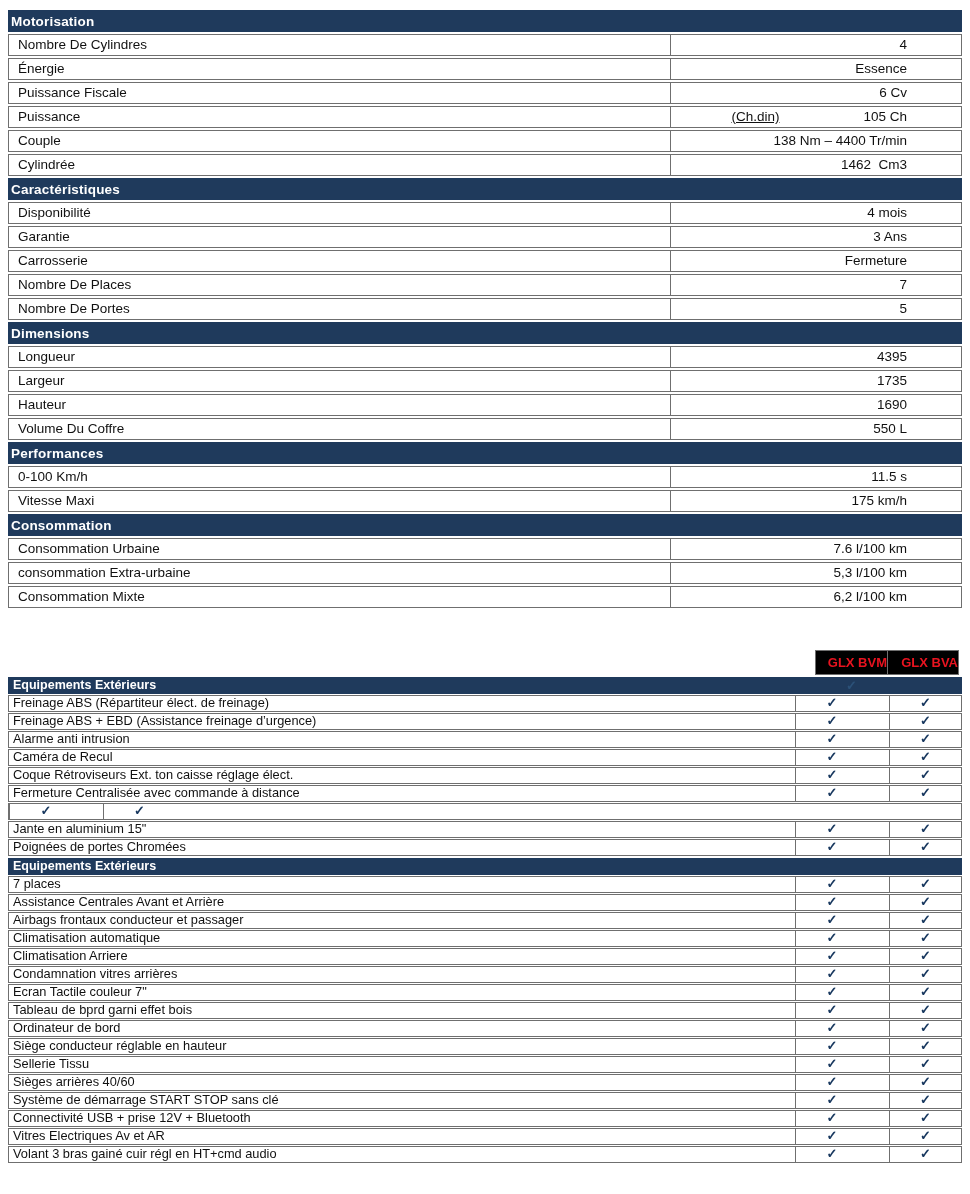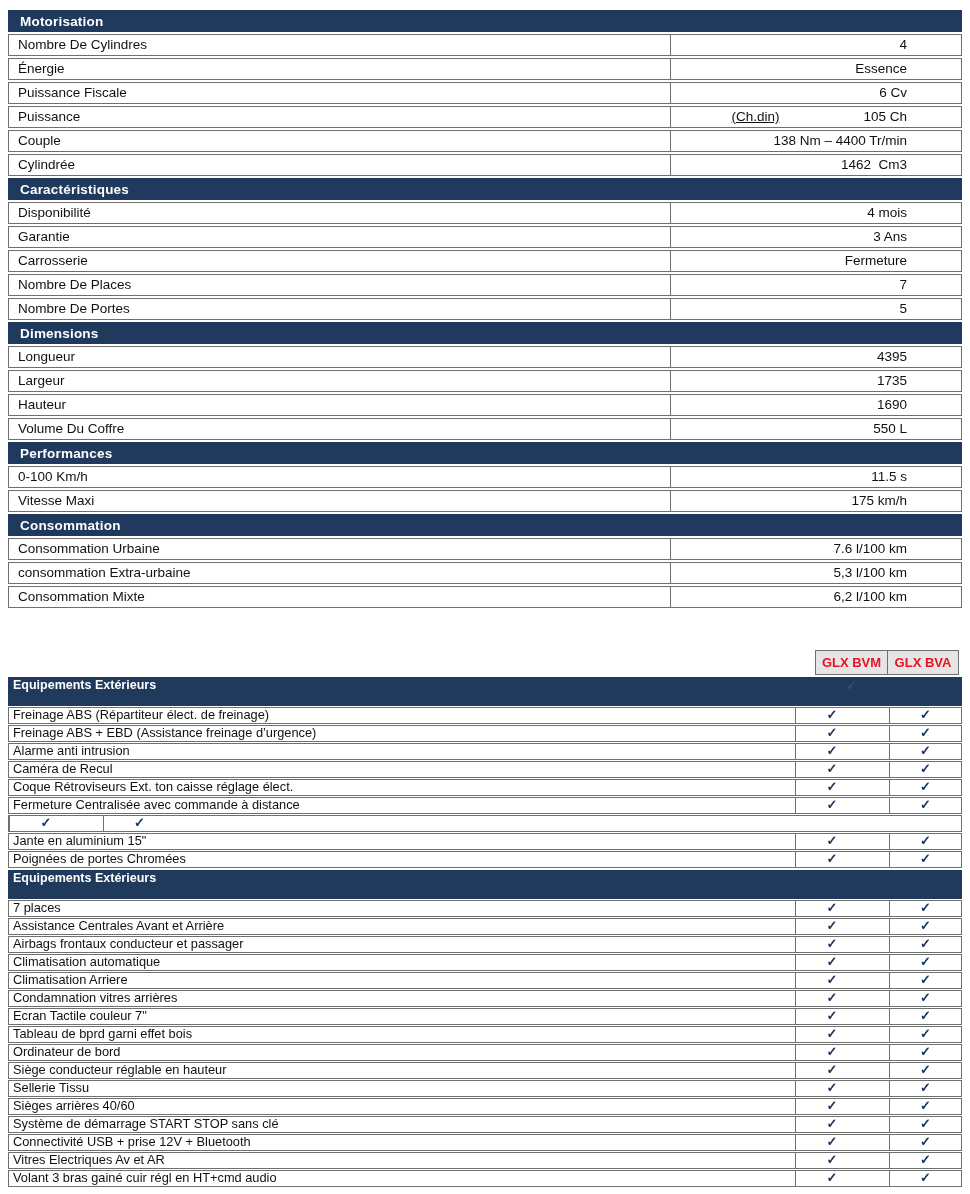--- a/index.html
+++ b/index.html
@@ -13,21 +13,21 @@
   .tbl{width:954px;}
 
   
   .sec-bar{
     box-sizing:border-box;
     height:22px;line-height:21px;
     margin-top:2px;
     background:var(--navy,#1f3a5c);
     border:1px solid var(--navy,#1f3a5c);
     color:#ffffff;font-weight:bold;font-size:13.5px;
-    padding-left:11px;
+    padding-left:2px;
     letter-spacing:.2px;
   }
   .spec-table > :first-child{margin-top:0;}
   .spec-row{
     box-sizing:border-box;
     display:flex;height:22px;margin-top:2px;
     border:1px solid var(--border,#6f6f6f);
     font-size:13.5px;
     background:#fff;
     align-items:center;
@@ -48,32 +48,32 @@
   .spec-value .val-prefix{margin-right:84px;text-decoration:underline;}
 
   
   .equip-table{margin-top:42px;}
   .equip-header-row{display:flex;width:954px;}
   .equip-header-spacer{flex:0 0 807px;}
   .trim-col-header{
     box-sizing:border-box;
     border:1px solid var(--border,#6f6f6f);
     height:25px;line-height:23px;
-    text-align:center;
+    text-align:right;
     color:var(--red,#e8131f);
     font-weight:bold;font-size:13px;
-    background:#e5e5e5;
+    background:#000000;
     white-space:nowrap;
   }
   .trim-col-header.c0{flex:0 0 73px;}
   .trim-col-header.c1{flex:0 0 72px;margin-left:-1px;}
 
   .sec-bar2{
     box-sizing:border-box;
-    display:flex;height:29px;margin-top:2px;
+    display:flex;height:17px;margin-top:2px;
     background:var(--navy,#1f3a5c);
     border:1px solid var(--navy,#1f3a5c);
     color:#fff;font-weight:bold;font-size:12.5px;
   }
   .sec-bar2 .bar-title{flex:0 0 802px;padding-left:4px;line-height:15px;white-space:pre;}
   .sec-bar2 .bar-cell{flex:0 0 73px;text-align:center;line-height:15px;}
   .ghost-check{color:#2b5178;font-size:13px;font-weight:bold;}
 
   .equip-row{
     box-sizing:border-box;

